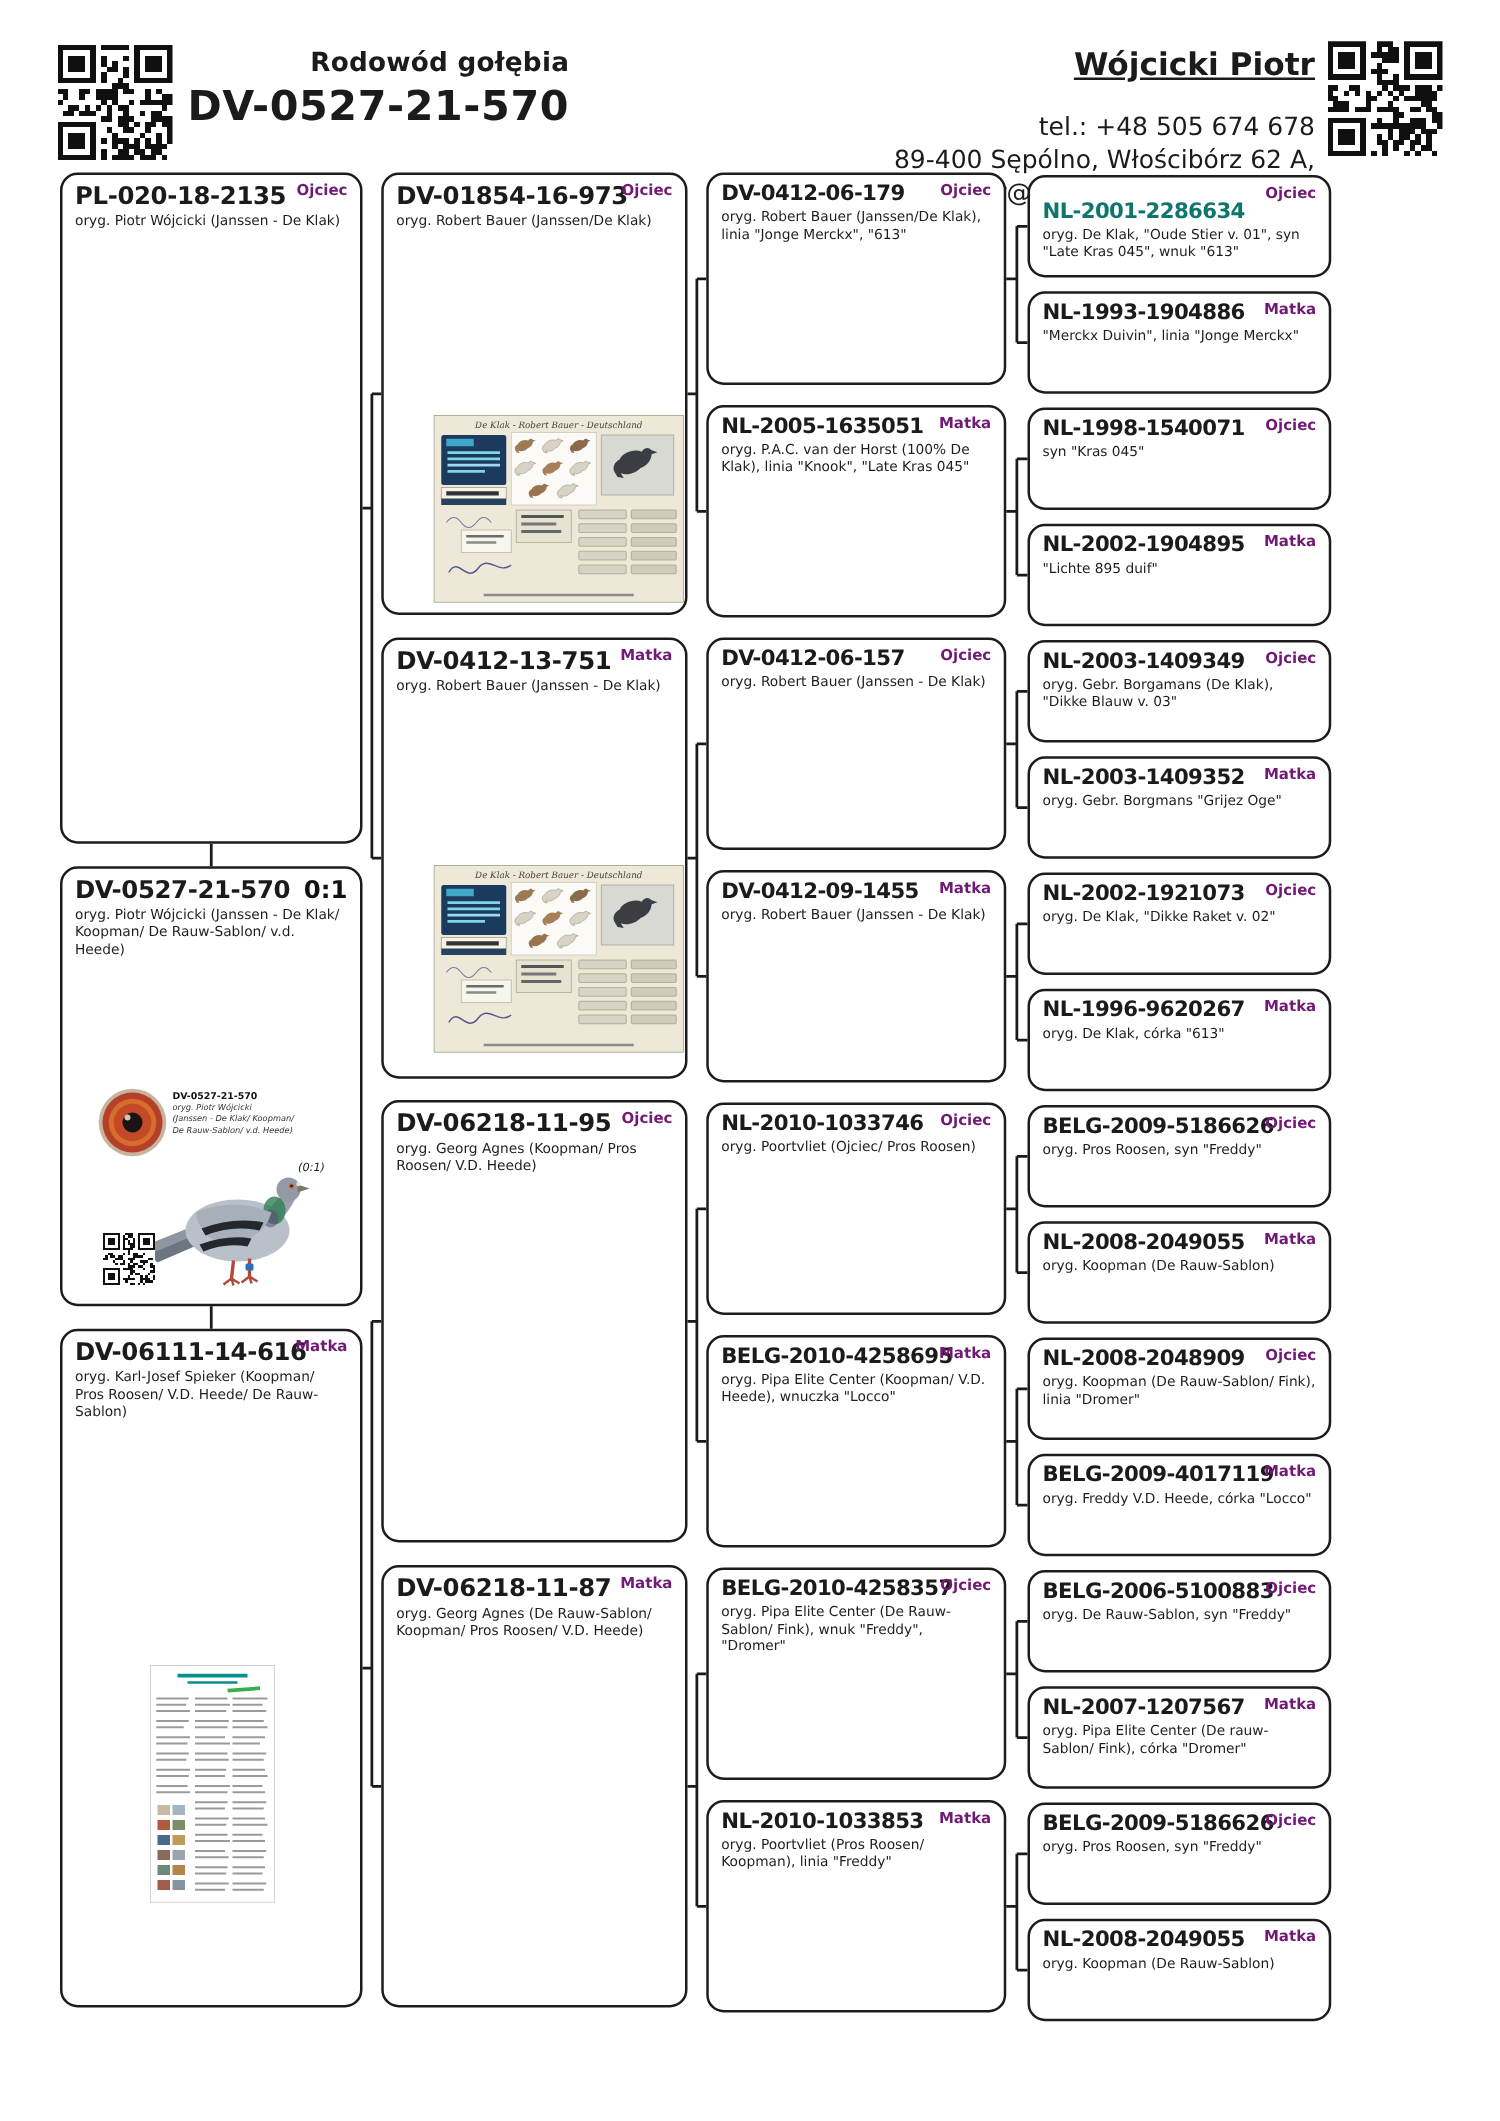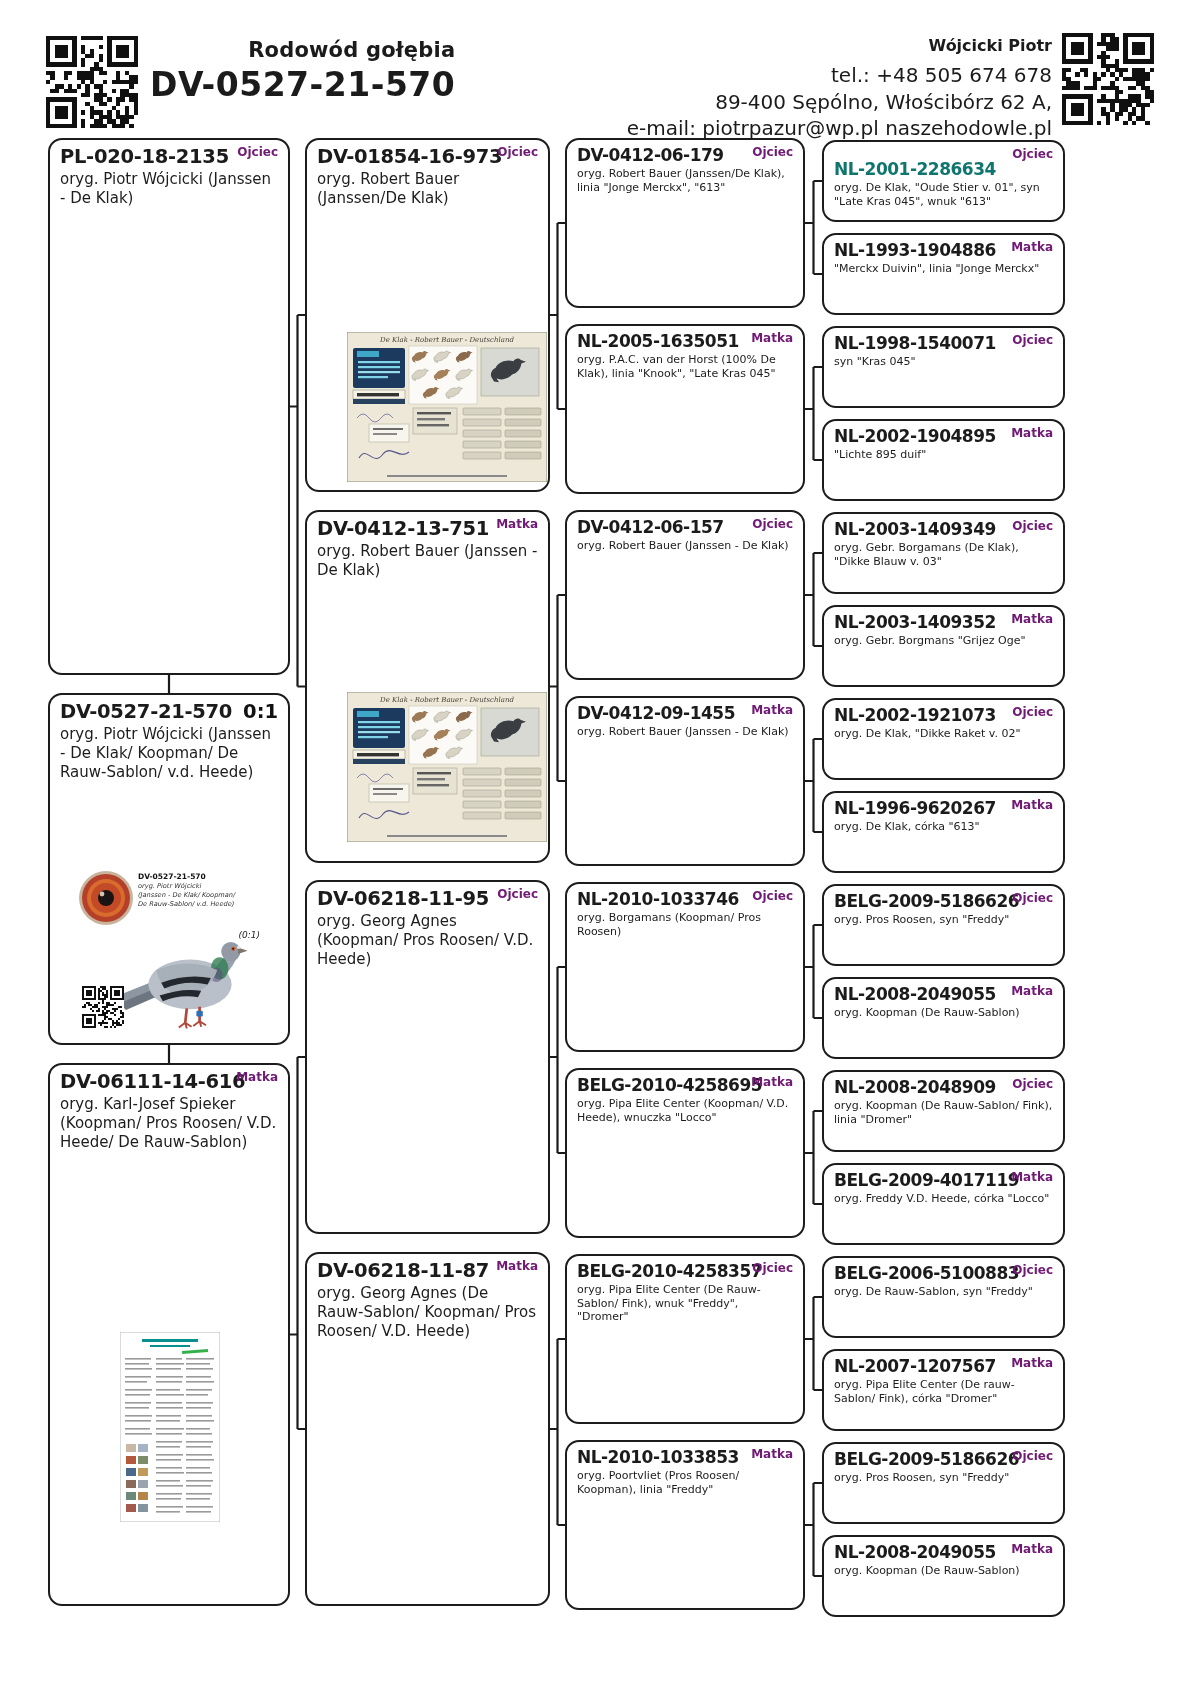--- a/index.html
+++ b/index.html
@@ -6,33 +6,33 @@
   .page{position:relative;width:1200px;height:1697px;background:#fff;overflow:hidden;
         font-family:"DejaVu Sans", sans-serif;color:#1b1b1b;}
   
   .hdr-qr{position:absolute;}
   .qr-left{left:46px;top:36px;}
   .qr-right{left:1062px;top:33px;}
   .title-block{position:absolute;left:150px;top:38px;}
   .doc-title{font-size:21px;font-weight:bold;letter-spacing:.2px;text-align:right;}
   .doc-ring{font-size:33px;font-weight:bold;margin-top:3px;letter-spacing:.5px;}
   .breeder-block{position:absolute;top:35px;right:148px;text-align:right;line-height:1.32;}
-  .breeder-name{font-size:16px;font-weight:bold;margin-bottom:6px;}
+  .breeder-name{font-size:25px;font-weight:bold;margin-bottom:20px;text-decoration:underline;}
   .breeder-line{font-size:20px;}
   
   #connectors{position:absolute;left:0;top:0;}
   
   .pbox{position:absolute;background:#fff;border:2.5px solid #1c1c1c;border-radius:14px;
         padding:5px 10px 4px 10px;box-sizing:border-box;}
   .pbox .ring{font-weight:bold;font-size:19.5px;letter-spacing:-.3px;white-space:nowrap;}
   .pbox.small .ring{font-size:17px;letter-spacing:-.5px;}
   .pbox.highlight .ring{color:#0f766e;margin-top:12px;}
   .pbox .role{position:absolute;top:5px;right:10px;font-size:12px;font-weight:bold;color:#701a75;}
   .pbox .role.score{font-size:19.5px;color:#111;top:5px;}
-  .pbox .desc{font-size:15px;line-height:1.26;margin-top:2px;color:#1d1d1d;}
+  .pbox .desc{font-size:11px;line-height:1.26;margin-top:2px;color:#1d1d1d;}
   .pbox.small .desc{font-size:11px;line-height:1.24;}
   
   .photo{position:absolute;left:24px;top:173px;width:190px;height:172px;background:#fff;}
   .photo .eye{position:absolute;left:4px;top:2px;}
   .photo .cap{position:absolute;left:64px;top:4px;width:122px;font-size:6.6px;line-height:1.35;
               color:#333;font-style:italic;}
   .photo .cap .c0{font-weight:bold;font-style:normal;font-size:7.5px;color:#111;}
   .photo .score-cap{position:absolute;right:4px;top:62px;font-size:9px;font-style:italic;color:#222;}
   .photo .pigeon{position:absolute;right:2px;bottom:6px;}
   .photo .photo-qr{position:absolute;left:8px;bottom:8px;}
@@ -741,21 +741,21 @@
       <div class="desc">oryg. Robert Bauer (Janssen - De Klak)</div>
     </div>
       <div class="pbox small" style="left: 565px; top: 696px; width: 240px; height: 170px;">
       <span class="role">Matka</span>
       <div class="ring">DV-0412-09-1455</div>
       <div class="desc">oryg. Robert Bauer (Janssen - De Klak)</div>
     </div>
       <div class="pbox small" style="left: 565px; top: 882px; width: 240px; height: 170px;">
       <span class="role">Ojciec</span>
       <div class="ring">NL-2010-1033746</div>
-      <div class="desc">oryg. Borgamans (Koopman/ Pros Roosen)</div>
+      <div class="desc">oryg. Poortvliet (Ojciec/ Pros Roosen)</div>
     </div>
       <div class="pbox small" style="left: 565px; top: 1068px; width: 240px; height: 170px;">
       <span class="role">Matka</span>
       <div class="ring">BELG-2010-4258695</div>
       <div class="desc">oryg. Pipa Elite Center (Koopman/ V.D. Heede), wnuczka "Locco"</div>
     </div>
       <div class="pbox small" style="left: 565px; top: 1254px; width: 240px; height: 170px;">
       <span class="role">Ojciec</span>
       <div class="ring">BELG-2010-4258357</div>
       <div class="desc">oryg. Pipa Elite Center (De Rauw-Sablon/ Fink), wnuk "Freddy", "Dromer"</div>

